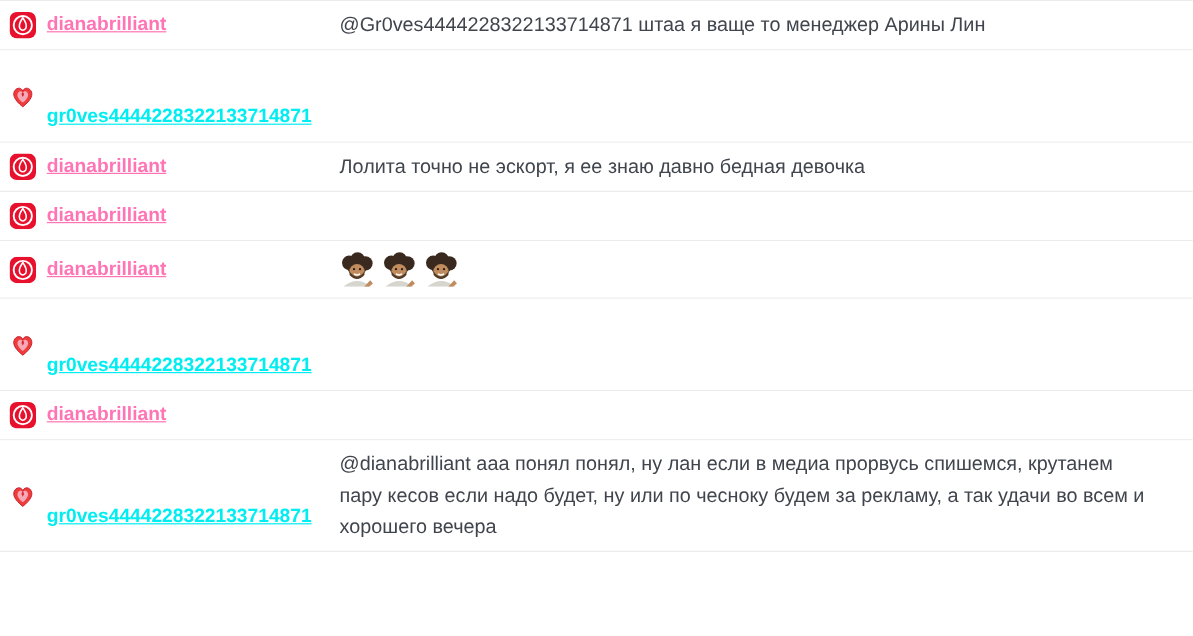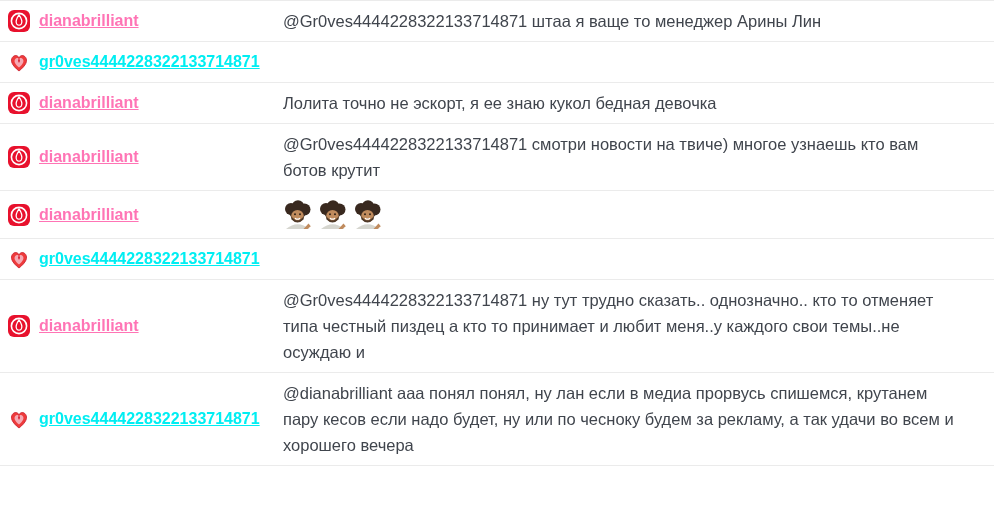--- a/index.html
+++ b/index.html
@@ -34,21 +34,21 @@
   .avatar svg { display:block; }
   .username {
     font-size:16px;
     font-weight:700;
     text-decoration:underline;
     cursor:pointer;
     white-space:nowrap;
     line-height:26px;
   }
   .row[data-user="dianabrilliant"] .username { color:#ff74b5; }
-  .row[data-user="gr0ves"]         .username { color:#00eef2; }
+  .row[data-user="gr0ves"]         .username { color:#00eef2;margin-top:36px; }
   .msg-col {
     flex:1;
     box-sizing:border-box;
     padding-right:28px;
     font-size:16.5px;
     line-height:26px;
     color:#40454d;
     word-wrap:break-word;
   }
   .emote-strip { display:flex; gap:6px; align-items:center; padding:2px 0; }
@@ -116,34 +116,33 @@
   <div class="row" data-user="dianabrilliant">
     <div class="user-col">
       <span class="avatar">
         <svg class="target-logo-icon" width="22" height="22" viewBox="0 0 22 22">
             <use href="#av-target"></use>
           </svg>
 
       </span>
       <a class="username">dianabrilliant</a>
     </div>
-    <div class="msg-col">Лолита точно не эскорт, я ее знаю кукол бедная девочка</div>
-  </div>
-
-  <div class="row" data-user="dianabrilliant">
-    <div class="user-col">
-      <span class="avatar">
-        <svg class="target-logo-icon" width="22" height="22" viewBox="0 0 22 22">
-            <use href="#av-target"></use>
-          </svg>
-
-      </span>
-      <a class="username">dianabrilliant</a>
-    </div>
-    <div class="msg-col">@Gr0ves4444228322133714871 смотри новости на твиче) многое узнаешь кто вам ботов крутит</div>
+    <div class="msg-col">Лолита точно не эскорт, я ее знаю давно бедная девочка</div>
+  </div>
+
+  <div class="row" data-user="dianabrilliant">
+    <div class="user-col">
+      <span class="avatar">
+        <svg class="target-logo-icon" width="22" height="22" viewBox="0 0 22 22">
+            <use href="#av-target"></use>
+          </svg>
+
+      </span>
+      <a class="username">dianabrilliant</a>
+    </div>
   </div>
 
   <div class="row" data-user="dianabrilliant">
     <div class="user-col">
       <span class="avatar">
         <svg class="target-logo-icon" width="22" height="22" viewBox="0 0 22 22">
             <use href="#av-target"></use>
           </svg>
 
       </span>
@@ -185,21 +184,20 @@
   <div class="row" data-user="dianabrilliant">
     <div class="user-col">
       <span class="avatar">
         <svg class="target-logo-icon" width="22" height="22" viewBox="0 0 22 22">
             <use href="#av-target"></use>
           </svg>
 
       </span>
       <a class="username">dianabrilliant</a>
     </div>
-    <div class="msg-col">@Gr0ves4444228322133714871 ну тут трудно сказать.. однозначно.. кто то отменяет типа честный пиздец а кто то принимает и любит меня..у каждого свои темы..не осуждаю и</div>
   </div>
 
   <div class="row" data-user="gr0ves">
     <div class="user-col">
       <span class="avatar">
 
         <svg class="heart-icon" width="22" height="22" viewBox="0 0 22 22">
             <use href="#av-heart"></use>
           </svg>
       </span>

